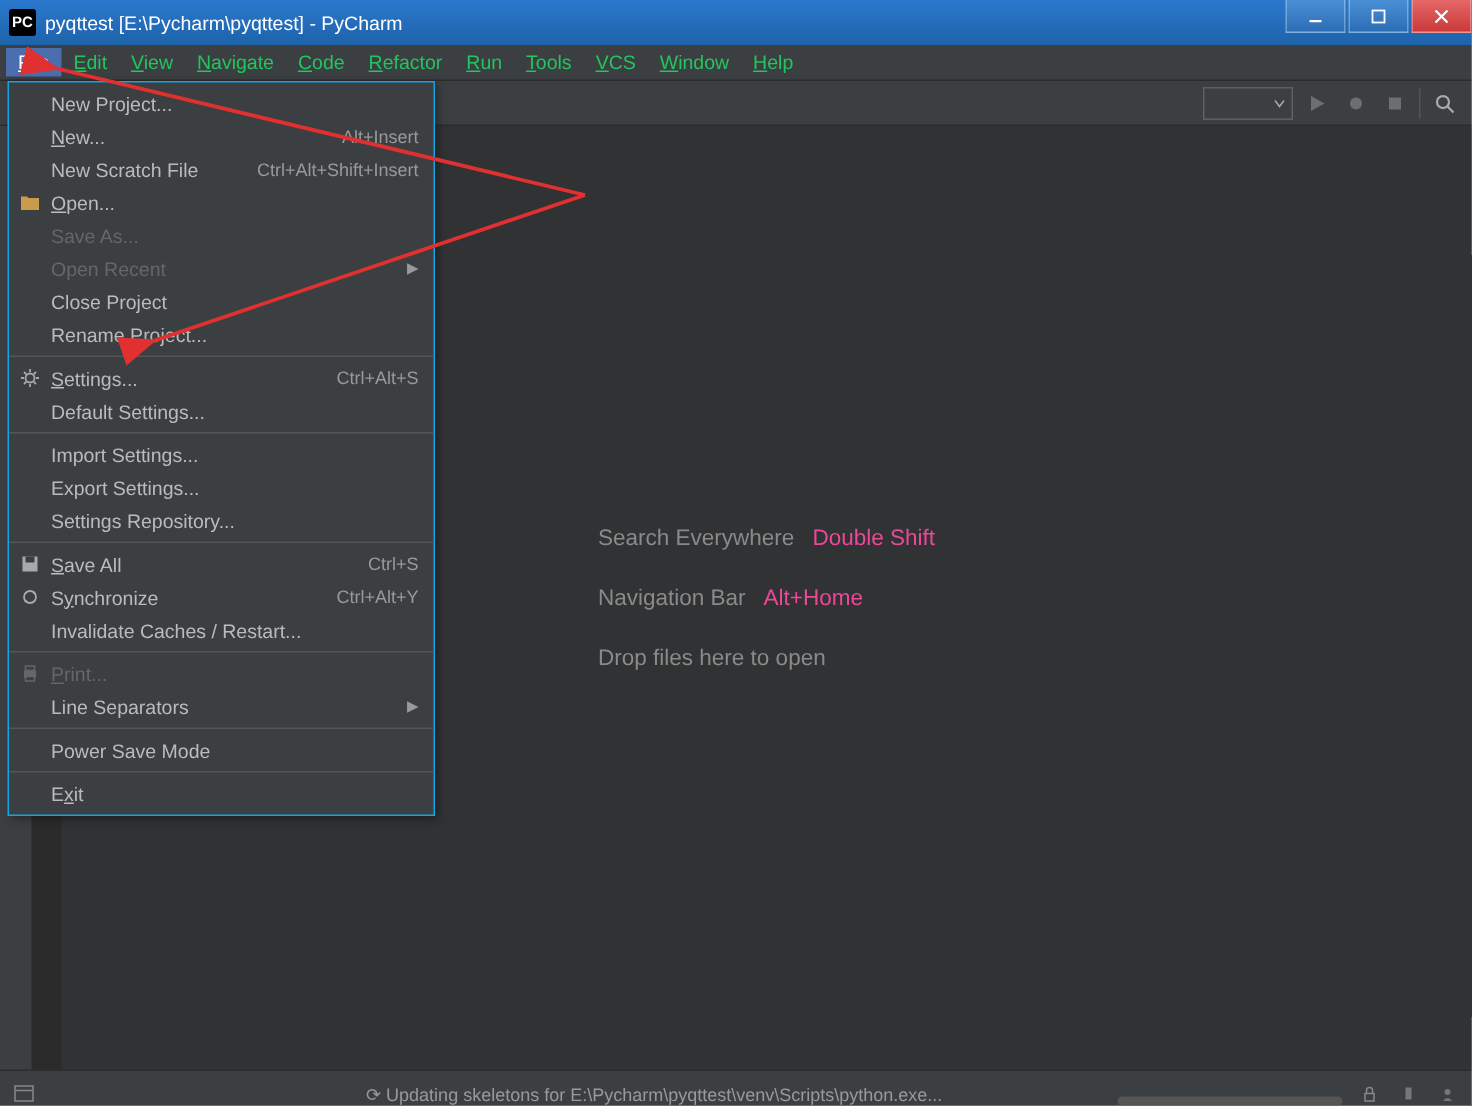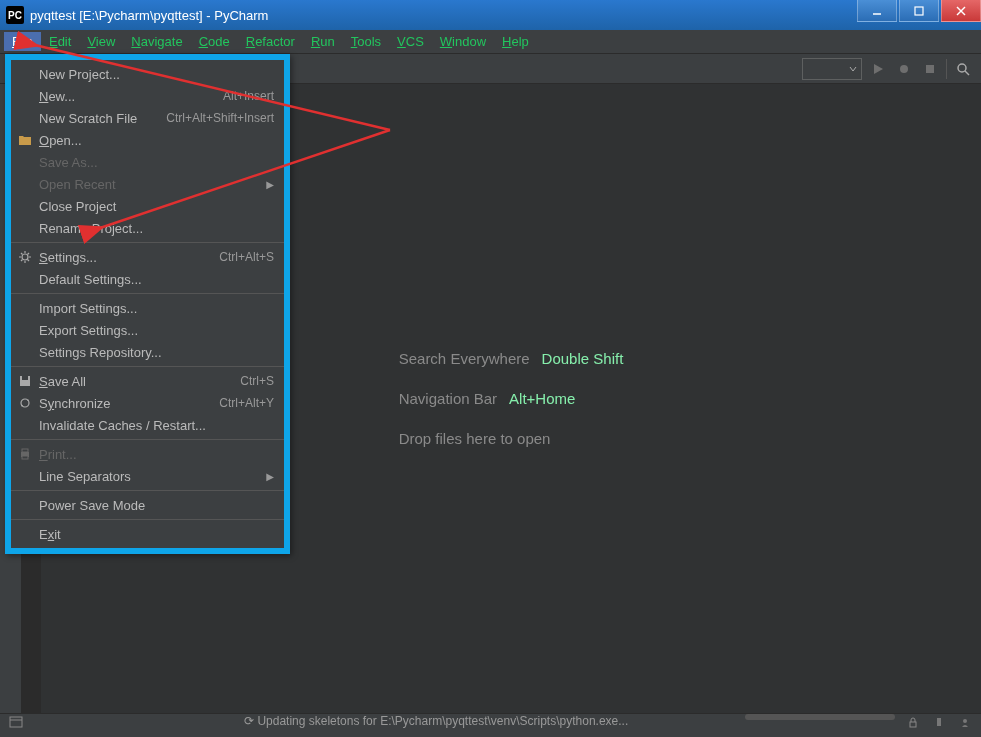--- a/index.html
+++ b/index.html
@@ -28,34 +28,34 @@
 .toolbar-row .tool-icon { width: 20px; height: 20px; display: flex; align-items: center; justify-content: center; color: #6e6e6e; }
 .toolbar-row .divider { width: 1px; height: 20px; background: #555; }
 
 
 .main-area { flex: 1; display: flex; background: #2b2b2b; position: relative; gap: 19px; }
 .sidebar-left { width: 22px; background: #3c3f41; border-right: 1px solid #2b2b2b; }
 .editor-area { flex: 1; background: #303233; display: flex; align-items: center; justify-content: center; }
 .welcome-tips { color: #888; font-size: 15px; line-height: 40px; }
 .welcome-tips .tip-row { display: flex; gap: 12px; }
 .welcome-tips .tip-label { color: #8a8a8a; }
-.welcome-tips .tip-key { color: #86efac; }
-
-
-.dropdown { position: absolute; top: 54px; left: 5px; width: 285px; background: #3c3f41; border: 6px solid #0ea5e9; box-shadow: 2px 2px 6px rgba(0,0,0,0.4); z-index: 100; font-size: 13px; padding: 3px 0; }
+.welcome-tips .tip-key { color: #ec4899; }
+
+
+.dropdown { position: absolute; top: 54px; left: 5px; width: 285px; background: #3c3f41; border: 1px solid #0ea5e9; box-shadow: 2px 2px 6px rgba(0,0,0,0.4); z-index: 100; font-size: 13px; padding: 3px 0; }
 .dropdown .drop-item { height: 22px; display: flex; align-items: center; padding: 0 10px 0 28px; color: #bbb; cursor: pointer; position: relative; }
 .dropdown .drop-item.disabled { color: #666; }
 .dropdown .drop-item .shortcut { margin-left: auto; color: #999; font-size: 12px; }
 .dropdown .drop-item .submenu-arrow { margin-left: auto; color: #999; font-size: 10px; }
 .dropdown .drop-sep { height: 1px; background: #555; margin: 3px 0; }
 .dropdown .drop-item .item-icon { position: absolute; left: 6px; width: 16px; height: 16px; display: flex; align-items: center; justify-content: center; }
 .dropdown .ul { text-decoration: underline; }
 
 
-.statusbar { height: 24px; background: #3c3f41; border-top: 1px solid #2b2b2b; display: flex; align-items: flex-start; padding: 0 8px; color: #999; font-size: 12px; gap: 10px; }
+.statusbar { height: 24px; background: #3c3f41; border-top: 1px solid #2b2b2b; display: flex; align-items: flex-end; padding: 0 8px; color: #999; font-size: 12px; gap: 10px; }
 .statusbar .status-text { flex: 1; text-align: left; margin-left: 210px; }
 .statusbar .progress { width: 150px; height: 6px; background: #555; border-radius: 3px; }
 .statusbar .status-icon { width: 16px; height: 16px; display: flex; align-items: center; justify-content: center; color: #777; }
 
 
 .annotation-svg { position: absolute; top: 0; left: 0; width: 981px; height: 737px; pointer-events: none; z-index: 200; }
 </style>
 </head>
 <body>
 

